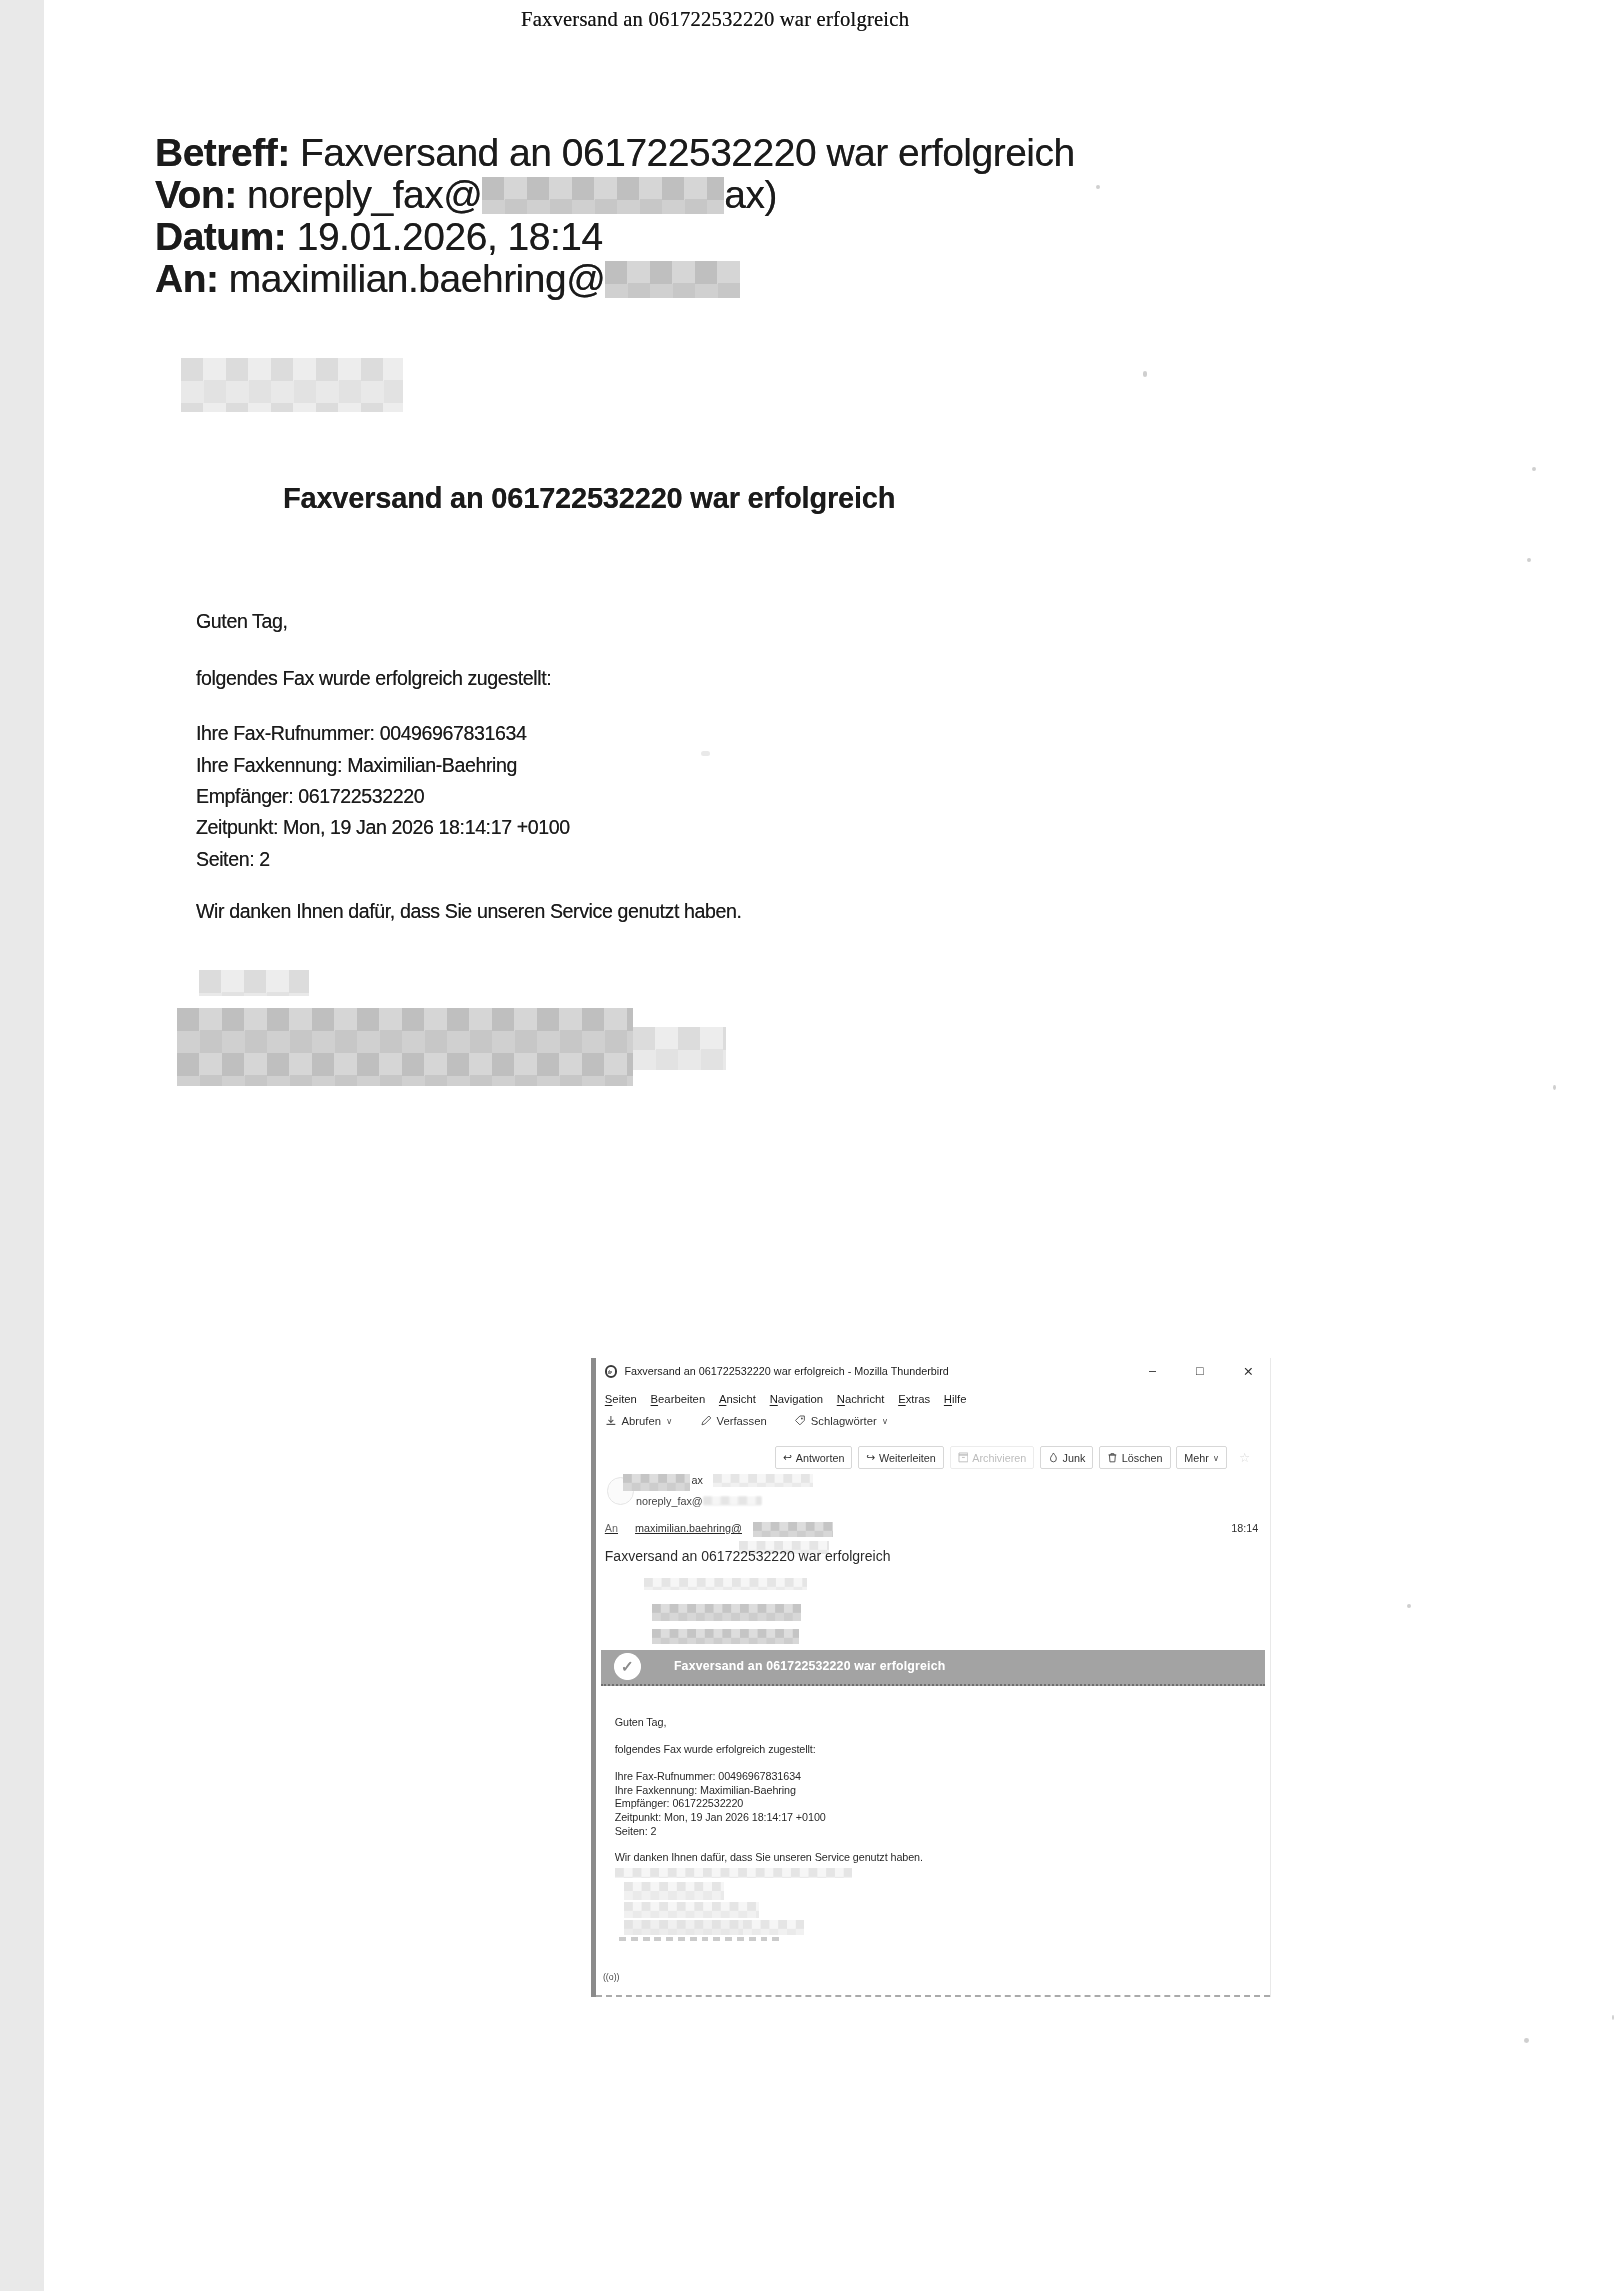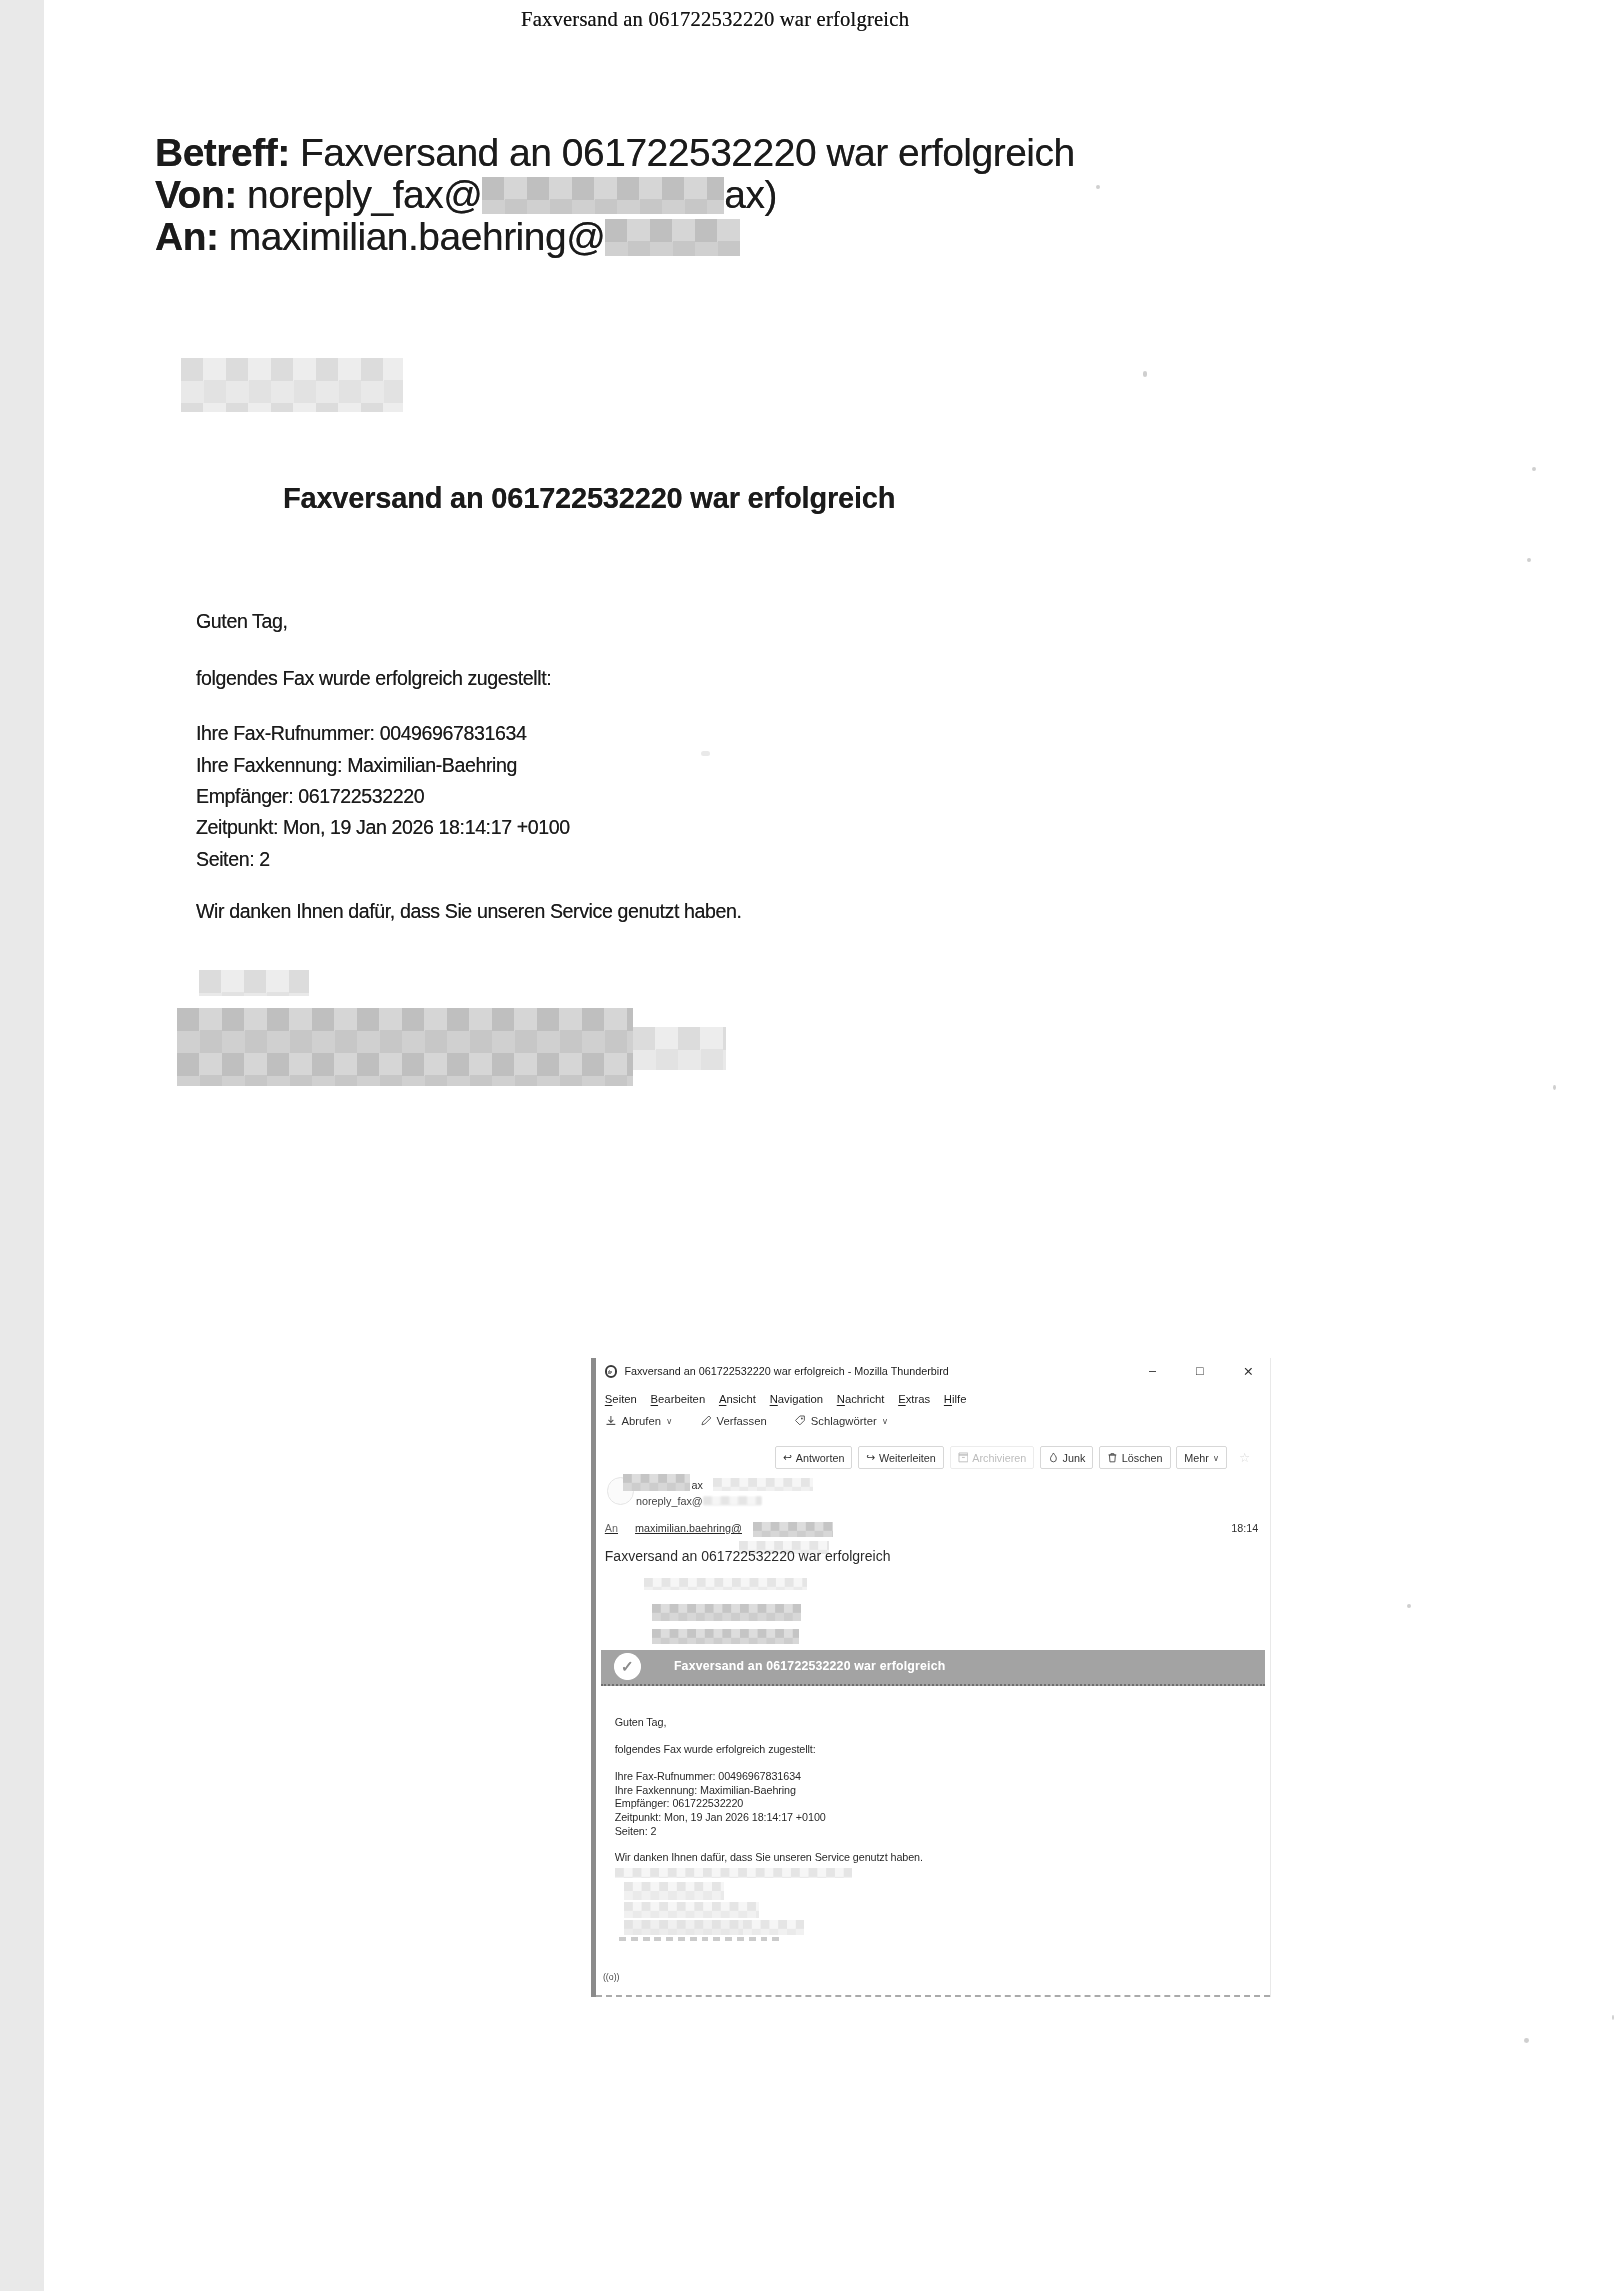--- a/index.html
+++ b/index.html
@@ -69,20 +69,24 @@
   <div class="abs" style="left:111px;top:132px;">
     <div class="hdr-line ink">
       <b>Betreff:</b>
       <span>Faxversand an 061722532220 war erfolgreich</span>
     </div>
     <div class="hdr-line ink">
       <b>Von:</b>
       <span>noreply_fax@</span><span class="px inline-px" style="width:242px;height:37px;"></span><span>ax)</span>
     </div>
     <div class="hdr-line ink">
+      <b>Datum:</b>
+      <span>19.01.2026, 18:14</span>
+    </div>
+    <div class="hdr-line ink">
       <b>An:</b>
       <span>maximilian.baehring@</span><span class="px inline-px" style="width:135px;height:37px;"></span>
     </div>
   </div>
 
   <div class="abs px-light" style="left:137px;top:358px;width:222px;height:54px;"></div>
 
   <div class="abs mid-heading ink" style="left:239px;top:482px;">Faxversand an 061722532220 war erfolgreich</div>
 
   <div class="abs body-line ink" style="left:152px;top:610px;">Guten Tag,</div>
@@ -173,21 +177,21 @@
         </div>
         <div class="tb-btn">
           <span>Mehr</span>
           <span class="chev">∨</span>
         </div>
         <span style="color:#cfcfcf;font-size:12.7px;margin-left:5.9px;">☆</span>
       </div>
 
       <div class="avatar"></div>
 
-      <div class="abs" style="left:26.5px;top:36px;display:flex;align-items:flex-end;gap:2px;">
+      <div class="abs" style="left:26.5px;top:36px;display:flex;align-items:flex-start;gap:2px;">
         <span class="px-sm" style="width:67px;height:16.7px;display:inline-block;"></span>
         <span class="tb-small">ax</span>
         <span class="px-sm-light" style="width:100px;height:12.7px;display:inline-block;margin-left:7.8px;"></span>
       </div>
 
       <div class="abs" style="left:40px;top:57px;display:flex;align-items:center;">
         <span class="tb-small" style="color:#444;">noreply_fax@</span>
         <span class="px-sm-light" style="width:59px;height:10.8px;display:inline-block;filter:blur(1px);"></span>
       </div>
 

